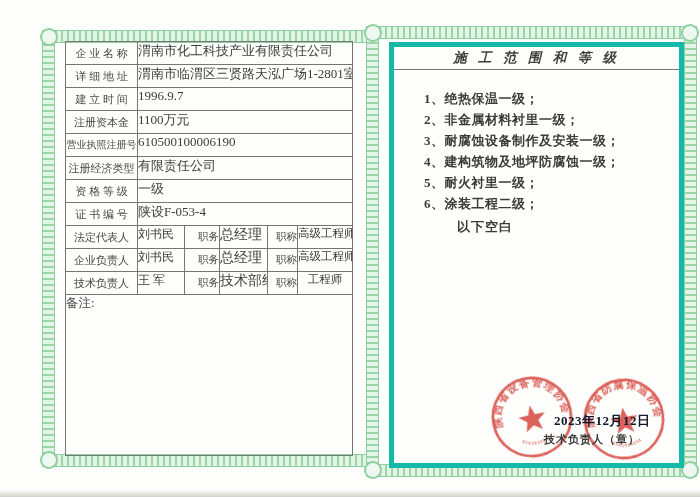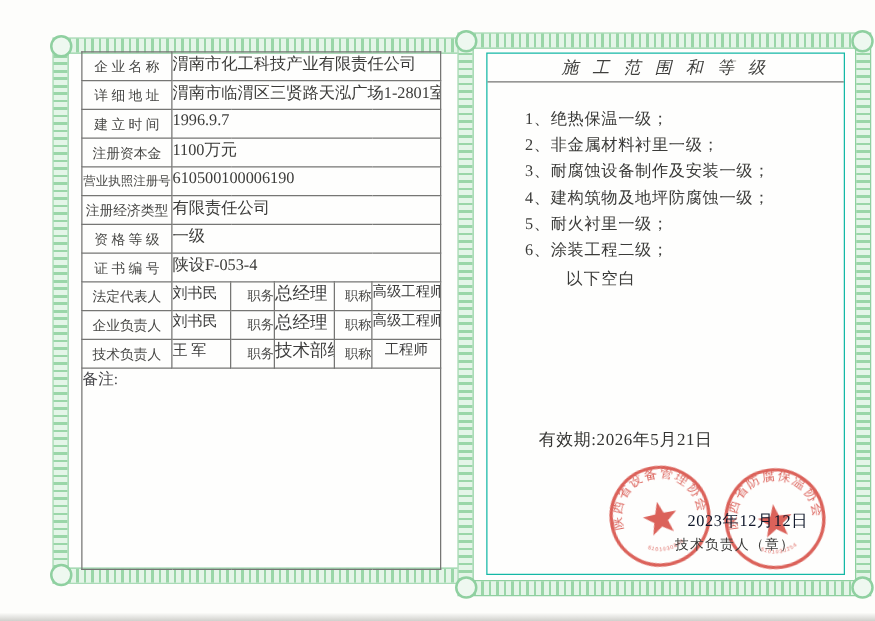--- a/index.html
+++ b/index.html
@@ -45,21 +45,21 @@
   td.pname{width:47px;font-size:12px;vertical-align:top;padding-top:1px;}
   td.plbl{width:35px;text-align:right;font-size:10.5px;color:#474745;vertical-align:middle;}
   td.plbl2{width:30px;}
   td.pduty{width:48px;text-align:left;font-size:14px;vertical-align:top;padding-top:1px;white-space:nowrap;}
   td.ptitle{width:55px;text-align:center;font-size:11.5px;vertical-align:top;padding-top:1px;white-space:nowrap;}
   td.remarks{height:160px;vertical-align:top;font-size:12.5px;color:#46464a;
     padding:6px 0 0 7px;}
 
   
   .rp-inner{position:absolute;left:23px;top:16px;width:285px;height:416px;
-    border:1px solid #14b8a6;}
+    border:5px solid #14b8a6;font-weight:bold;}
   .rp-title{height:22px;border-bottom:1px solid #767674;text-align:center;
     font-size:13.5px;font-style:italic;letter-spacing:4px;color:#3f3f3d;
     line-height:22px;}
   .scope-list{padding:22px 0 0 30px;}
   .scope-item{font-size:13px;line-height:14px;margin-bottom:7px;color:#3b3b39;
     letter-spacing:0.5px;}
   .blank-note{font-size:13px;padding-left:33px;margin-top:3px;color:#3b3b39;letter-spacing:1px;}
   .validity{position:absolute;left:41px;top:300px;font-size:13.5px;color:#333331;letter-spacing:0.5px;}
   .issue-date{position:absolute;left:160px;top:365px;font-size:13px;color:#0f172a;z-index:5;letter-spacing:0.5px;}
   .issuer{position:absolute;left:150px;top:385px;font-size:11px;color:#3a3a38;z-index:5;
@@ -169,21 +169,20 @@
     <div class="scope-list">
       <div class="scope-item">1、绝热保温一级；</div>
       <div class="scope-item">2、非金属材料衬里一级；</div>
       <div class="scope-item">3、耐腐蚀设备制作及安装一级；</div>
       <div class="scope-item">4、建构筑物及地坪防腐蚀一级；</div>
       <div class="scope-item">5、耐火衬里一级；</div>
       <div class="scope-item">6、涂装工程二级；</div>
       <div class="blank-note">以下空白</div>
     </div>
 
-    <div class="validity">有效期:2026年5月21日</div>
 
     <svg class="stamp stamp1" viewBox="0 0 100 100">
       <defs>
         <path id="arcT1" d="M 14.3,59.6 A 37,37 0 1,1 85.7,59.6" fill="none"></path>
         <path id="arcB1" d="M 22.97,68.93 A 33,33 0 0,0 77.03,68.93" fill="none"></path>
       </defs>
       <circle cx="50" cy="50" r="46.5" fill="none" stroke="#d5453c" stroke-width="3.2"></circle>
       <polygon points="50,36 54.11,47.34 66.17,47.75 56.66,55.16 59.99,66.75 50,60 40.01,66.75 43.34,55.16 33.83,47.75 45.89,47.34" fill="#d5453c"></polygon>
       <text font-size="12.5" fill="#d5453c" letter-spacing="1.5" text-anchor="middle" font-family="Liberation Serif, serif">
         <textPath href="#arcT1" startOffset="50%">陕西省设备管理协会</textPath>

